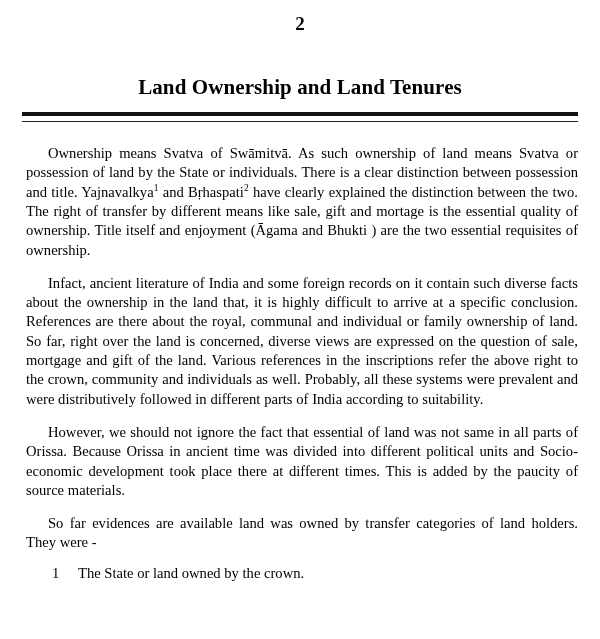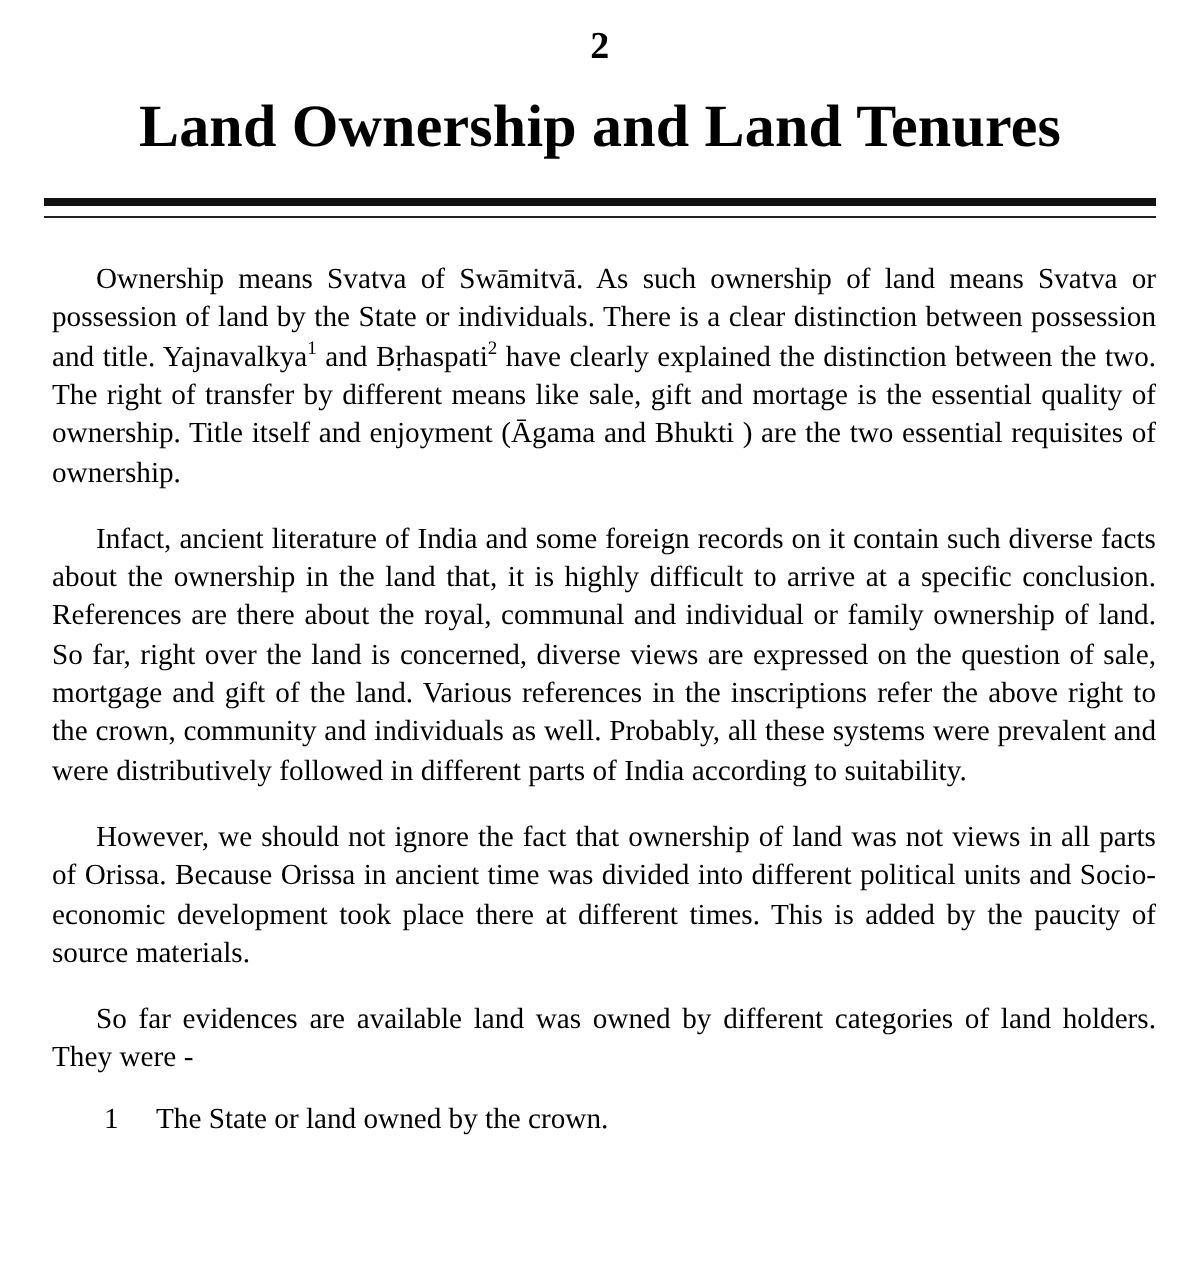--- a/index.html
+++ b/index.html
@@ -30,23 +30,23 @@
     font-weight: bold;
     font-size: 19px;
     line-height: 1;
     padding-top: 14px;
     letter-spacing: 0.2px;
   }
 
   .chapter-title {
     text-align: center;
     font-weight: bold;
-    font-size: 30px;
+    font-size: 21px;
     line-height: 1;
-    margin-top: 16px;
+    margin-top: 44px;
     letter-spacing: 0.1px;
   }
 
   .title-rule {
     margin: 12px 22px 0 22px;
     height: 5px;
     border-top: 4px solid #111111;
     border-bottom: 1px solid #222222;
     box-sizing: content-box;
   }
@@ -108,23 +108,23 @@
 
   <div class="title-rule"></div>
 
   <div class="content">
 
     <p class="para" id="para-1">Ownership means Svatva of Swāmitvā. As such ownership of land means Svatva or possession of land by the State or individuals. There is a clear distinction between possession and title. Yajnavalkya<sup>1</sup> and Bṛhaspati<sup>2</sup> have clearly explained the distinction between the two. The right of transfer by different means like sale, gift and mortage is the essential quality of ownership. Title itself and enjoyment (Āgama and Bhukti ) are the two essential requisites of ownership.</p>
 
     <p class="para">Infact, ancient literature of India and some foreign records on it contain such diverse facts about the ownership in the land that, it is highly difficult to arrive at a specific conclusion. References are there about the royal, communal and individual or family ownership of land. So far, right over the land is concerned, diverse views are expressed on the question of sale, mortgage and gift of the land. Various references in the inscriptions refer the above right to the crown, community and individuals as well. Probably, all these systems were prevalent and were distributively followed in different parts of India according to suitability.</p>
 
 
-    <p class="para">However, we should not ignore the fact that ownership of land was not views in all parts of Orissa. Because Orissa in ancient time was divided into different political units and Socio-economic development took place there at different times. This is added by the paucity of source materials.</p>
+    <p class="para">However, we should not ignore the fact that essential of land was not same in all parts of Orissa. Because Orissa in ancient time was divided into different political units and Socio-economic development took place there at different times. This is added by the paucity of source materials.</p>
 
-    <p class="para">So far evidences are available land was owned by different categories of land holders. They were -</p>
+    <p class="para">So far evidences are available land was owned by transfer categories of land holders. They were -</p>
 
     <ol class="holders-list" id="holders-list">
         <li>
           <span class="num">1</span>
           <span class="item-text">The State or land owned by the crown.</span>
         </li>
       </ol>
 
   </div>
 </div>

